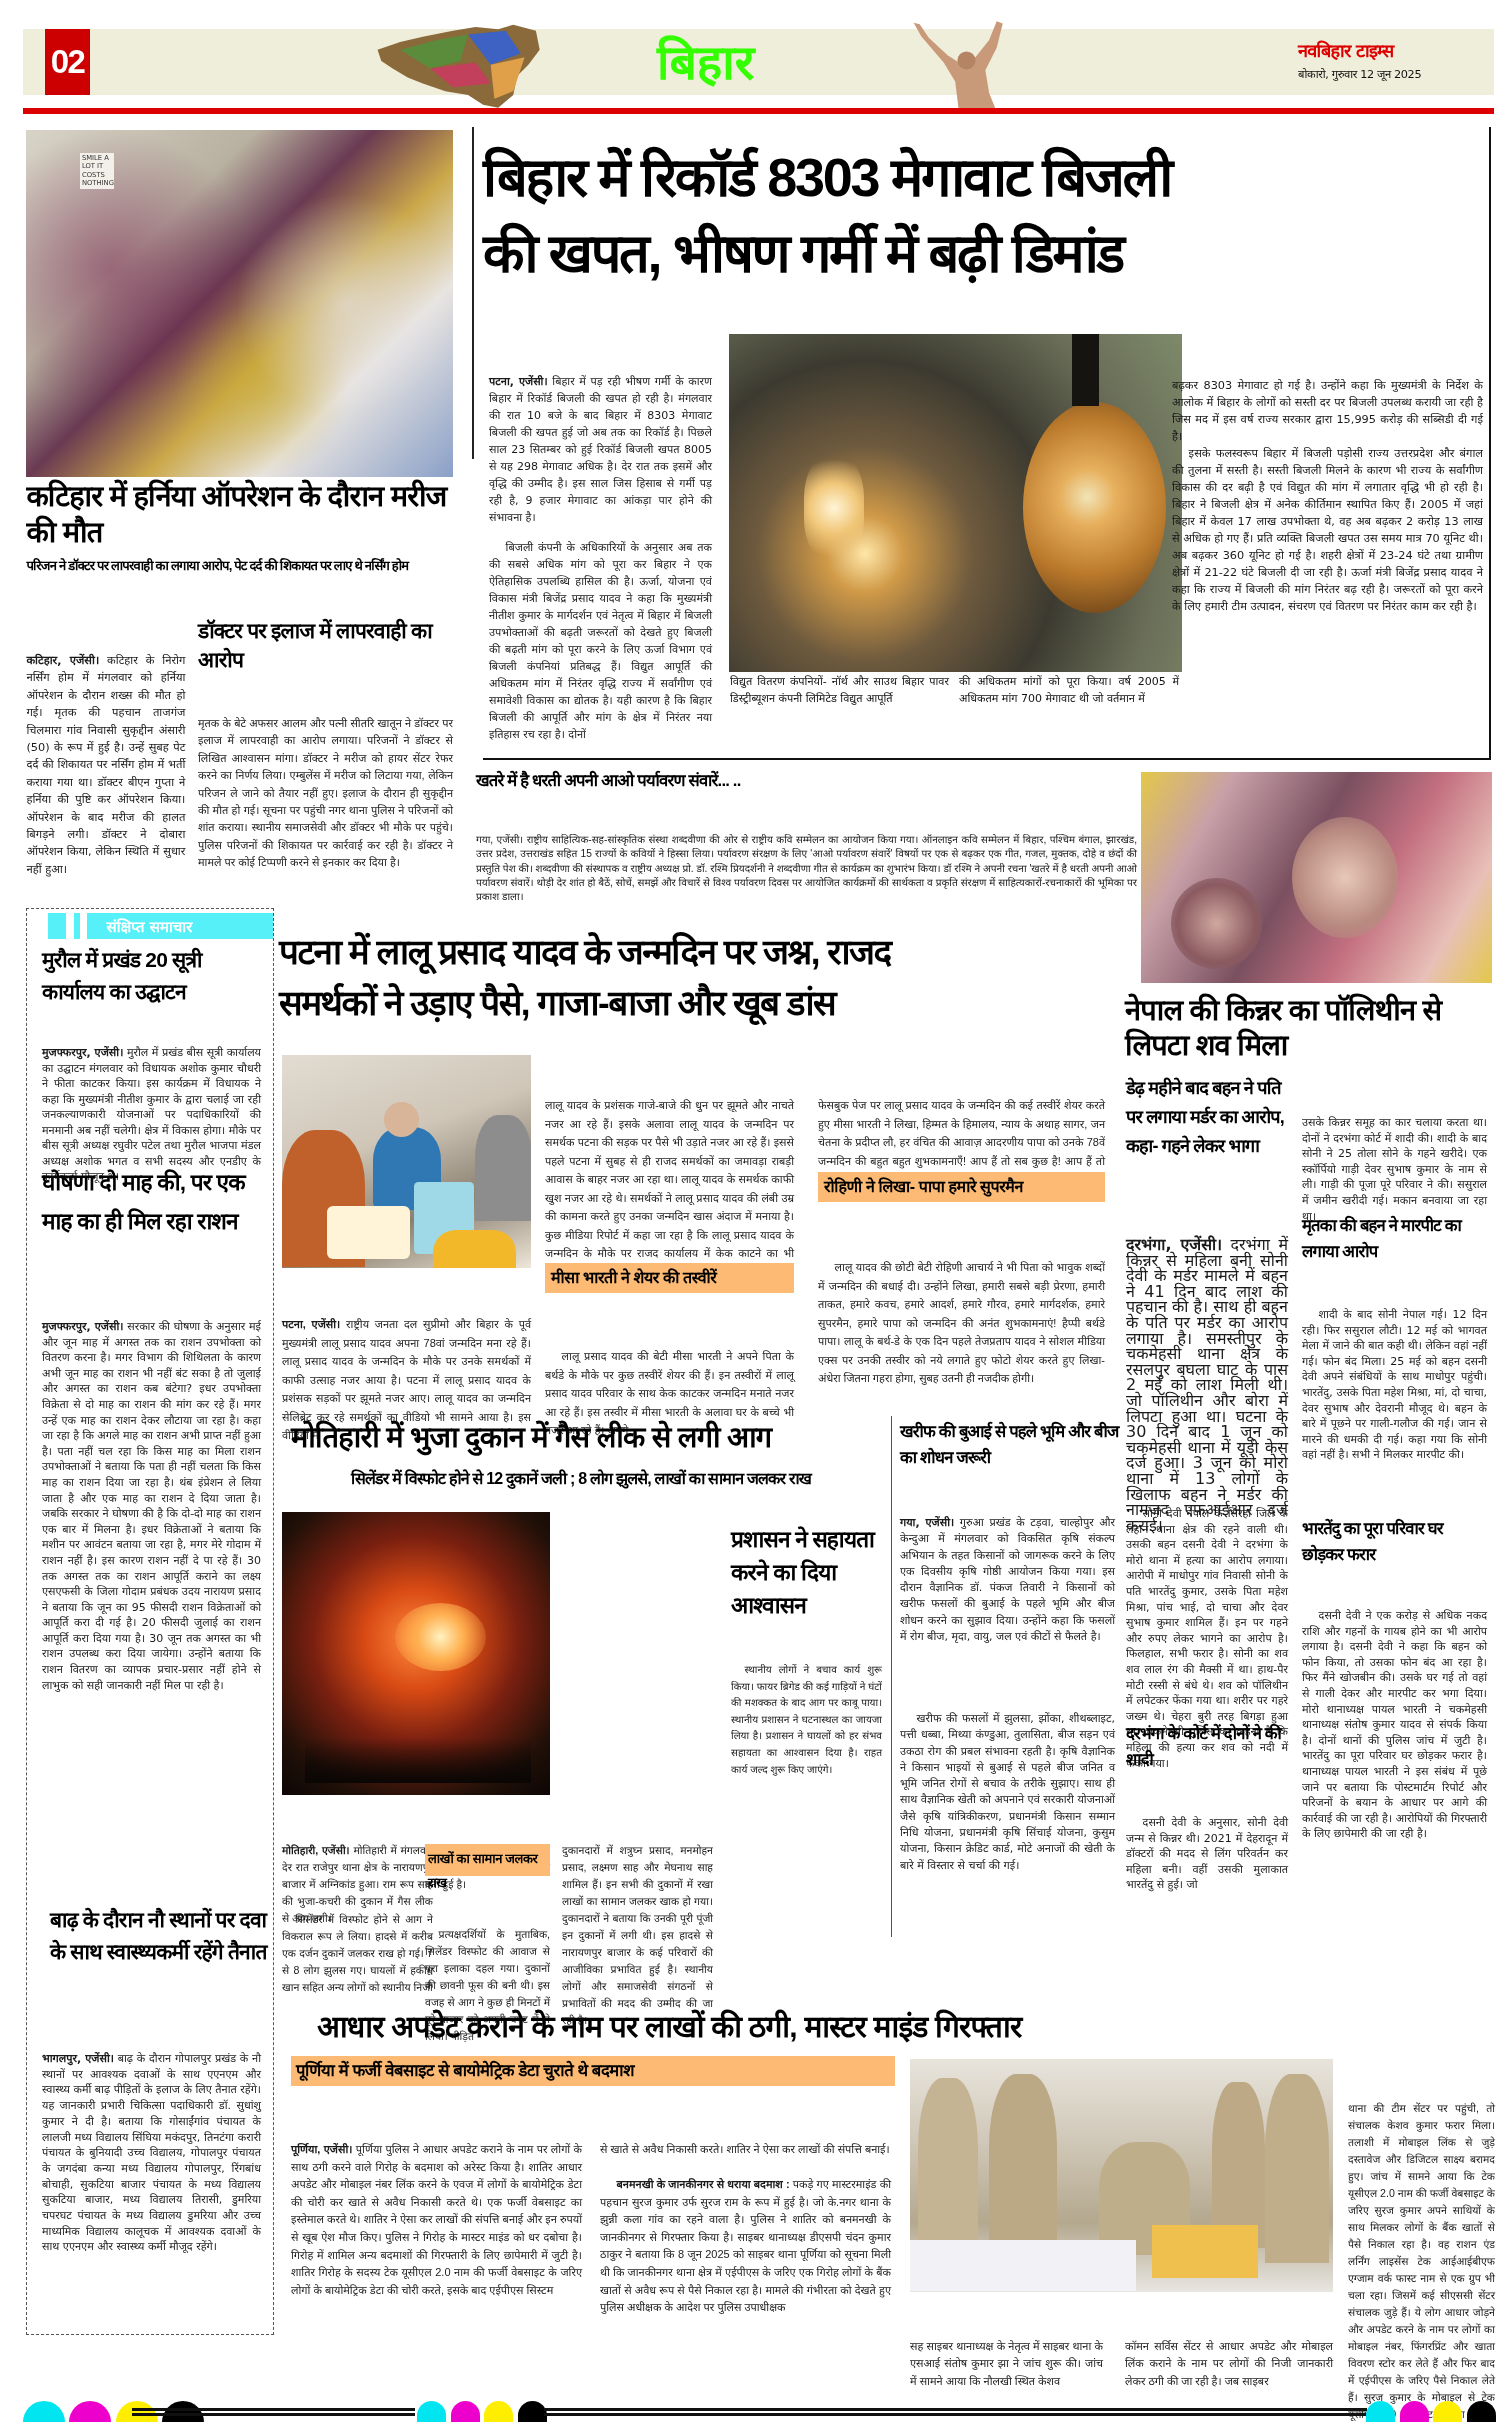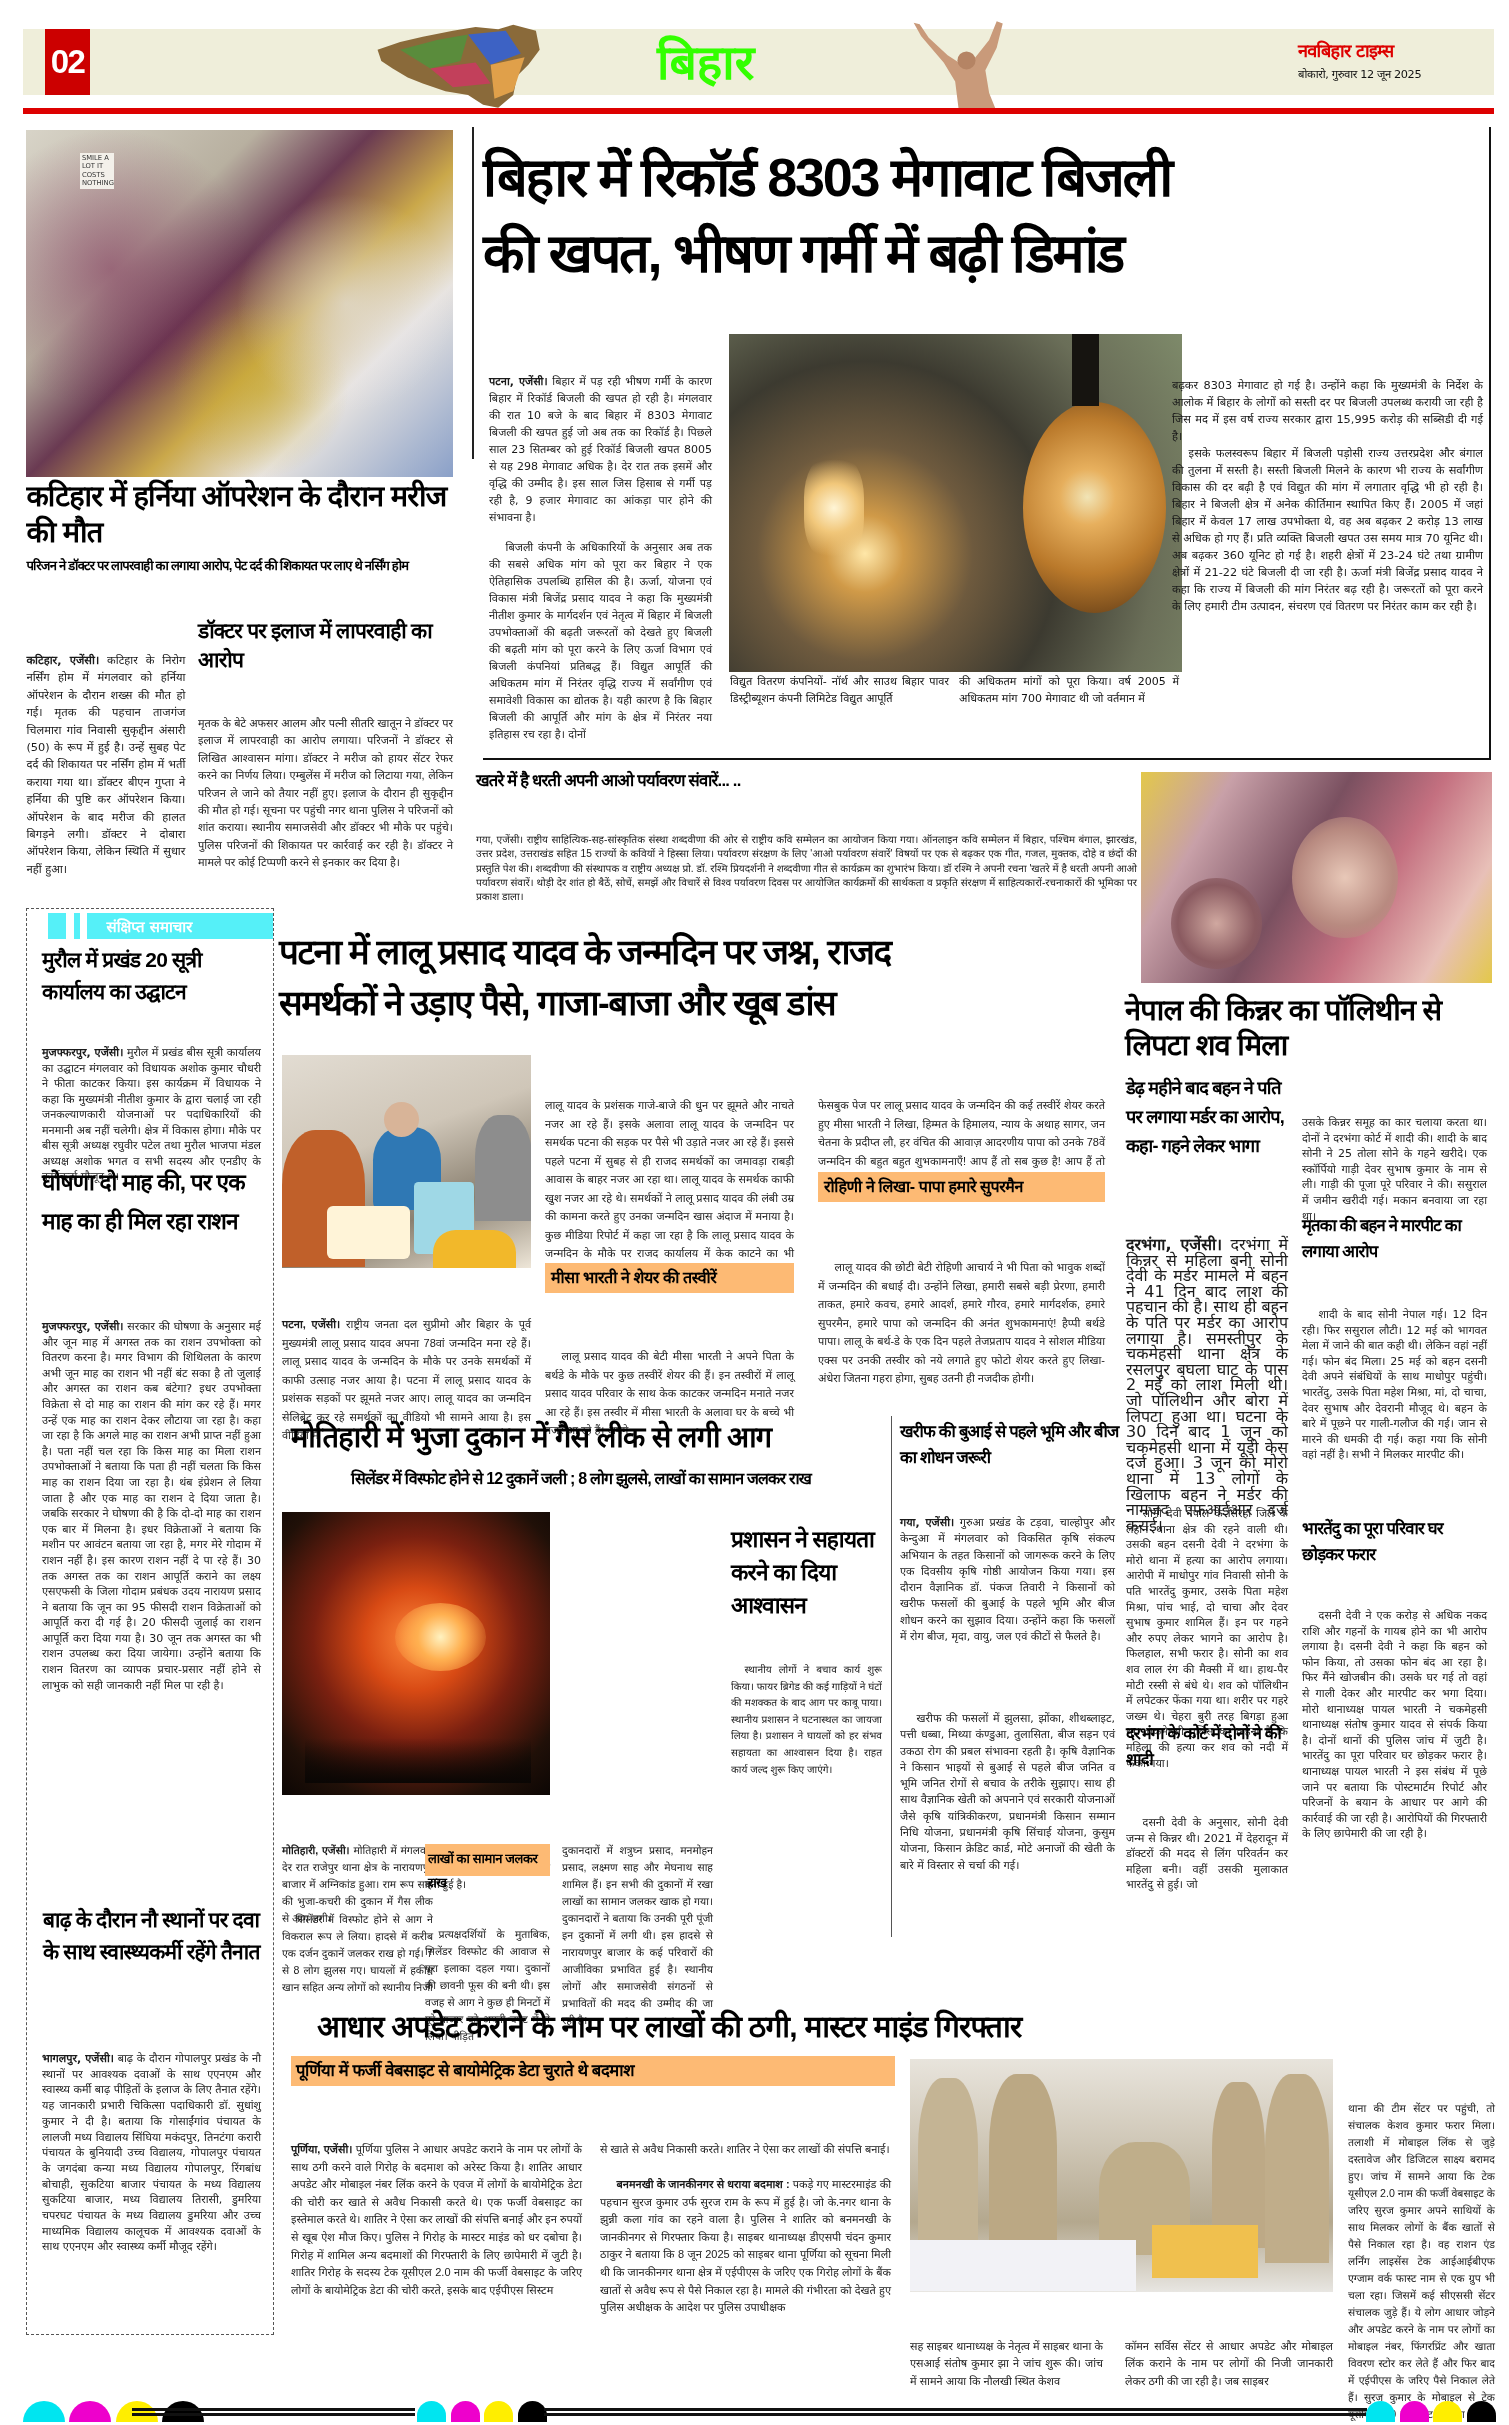--- a/index.html
+++ b/index.html
@@ -107,21 +107,21 @@
     <b>मुजफ्फरपुर, एजेंसी।</b>
     <span>मुरौल में प्रखंड बीस सूत्री कार्यालय का उद्घाटन मंगलवार को विधायक अशोक कुमार चौधरी ने फीता काटकर किया। इस कार्यक्रम में विधायक ने कहा कि मुख्यमंत्री नीतीश कुमार के द्वारा चलाई जा रही जनकल्याणकारी योजनाओं पर पदाधिकारियों की मनमानी अब नहीं चलेगी। क्षेत्र में विकास होगा। मौके पर बीस सूत्री अध्यक्ष रघुवीर पटेल तथा मुरौल भाजपा मंडल अध्यक्ष अशोक भगत व सभी सदस्य और एनडीए के कार्यकर्ता मौजूद थे।</span>
   </p>
 
   <h3 class="abs hl" style="left:42px;top:1163px;width:226px;font-size:22.6px;line-height:39px;">घोषणा दो माह की, पर एक माह का ही मिल रहा राशन</h3>
   <p class="abs p" style="left:42px;top:1280px;width:219px;font-size:11px;line-height:15.6px;">
     <b>मुजफ्फरपुर, एजेंसी।</b>
     <span>सरकार की घोषणा के अनुसार मई और जून माह में अगस्त तक का राशन उपभोक्ता को वितरण करना है। मगर विभाग की शिथिलता के कारण अभी जून माह का राशन भी नहीं बंट सका है तो जुलाई और अगस्त का राशन कब बंटेगा? इधर उपभोक्ता विक्रेता से दो माह का राशन की मांग कर रहे हैं। मगर उन्हें एक माह का राशन देकर लौटाया जा रहा है। कहा जा रहा है कि अगले माह का राशन अभी प्राप्त नहीं हुआ है। पता नहीं चल रहा कि किस माह का मिला राशन उपभोक्ताओं ने बताया कि पता ही नहीं चलता कि किस माह का राशन दिया जा रहा है। थंब इंप्रेशन ले लिया जाता है और एक माह का राशन दे दिया जाता है। जबकि सरकार ने घोषणा की है कि दो-दो माह का राशन एक बार में मिलना है। इधर विक्रेताओं ने बताया कि मशीन पर आवंटन बताया जा रहा है, मगर मेरे गोदाम में राशन नहीं है। इस कारण राशन नहीं दे पा रहे हैं। 30 तक अगस्त तक का राशन आपूर्ति कराने का लक्ष्य एसएफसी के जिला गोदाम प्रबंधक उदय नारायण प्रसाद ने बताया कि जून का 95 फीसदी राशन विक्रेताओं को आपूर्ति करा दी गई है। 20 फीसदी जुलाई का राशन आपूर्ति करा दिया गया है। 30 जून तक अगस्त का भी राशन उपलब्ध करा दिया जायेगा। उन्होंने बताया कि राशन वितरण का व्यापक प्रचार-प्रसार नहीं होने से लाभुक को सही जानकारी नहीं मिल पा रही है।</span>
   </p>
 
-  <h3 class="abs hl" style="left:43px;top:1904px;width:226px;font-size:21px;line-height:32px;">बाढ़ के दौरान नौ स्थानों पर दवा के साथ स्वास्थ्यकर्मी रहेंगे तैनात</h3>
+  <h3 class="abs hl" style="left:50px;top:1904px;width:226px;font-size:21px;line-height:32px;">बाढ़ के दौरान नौ स्थानों पर दवा के साथ स्वास्थ्यकर्मी रहेंगे तैनात</h3>
   <p class="abs p" style="left:42px;top:2012px;width:219px;font-size:11px;line-height:15.7px;">
     <b>भागलपुर, एजेंसी।</b>
     <span>बाढ़ के दौरान गोपालपुर प्रखंड के नौ स्थानों पर आवश्यक दवाओं के साथ एएनएम और स्वास्थ्य कर्मी बाढ़ पीड़ितों के इलाज के लिए तैनात रहेंगे। यह जानकारी प्रभारी चिकित्सा पदाधिकारी डॉ. सुधांशु कुमार ने दी है। बताया कि गोसाईंगांव पंचायत के लालजी मध्य विद्यालय सिंघिया मकंदपुर, तिनटंगा करारी पंचायत के बुनियादी उच्च विद्यालय, गोपालपुर पंचायत के जगदंबा कन्या मध्य विद्यालय गोपालपुर, रिंगबांध बोचाही, सुकटिया बाजार पंचायत के मध्य विद्यालय सुकटिया बाजार, मध्य विद्यालय तिरासी, डुमरिया चपरघट पंचायत के मध्य विद्यालय डुमरिया और उच्च माध्यमिक विद्यालय कालूचक में आवश्यक दवाओं के साथ एएनएम और स्वास्थ्य कर्मी मौजूद रहेंगे।</span>
   </p>
 </aside>
 
 <section>
   <h1 class="abs hl center" style="left:279px;top:930px;width:838px;font-size:35px;line-height:44px;letter-spacing:-1.5px;">पटना में लालू प्रसाद यादव के जन्मदिन पर जश्न, राजद</h1>
   <h1 class="abs hl center" style="left:279px;top:981px;width:838px;font-size:35px;line-height:44px;letter-spacing:-1.5px;">समर्थकों ने उड़ाए पैसे, गाजा-बाजा और खूब डांस</h1>
   <div class="abs photo" style="left:282px;top:1055px;width:249px;height:213px;background:linear-gradient(160deg,#e2dcd2 0%,#cfc6b8 40%,#8a8070 70%,#eee6d8 100%);">

